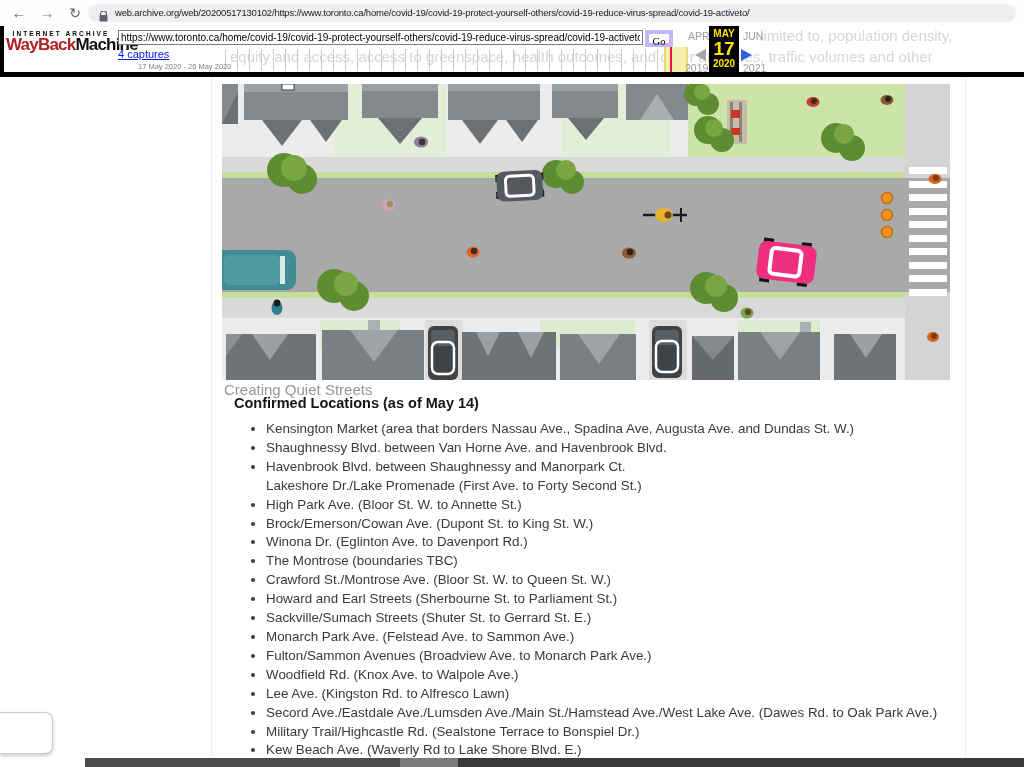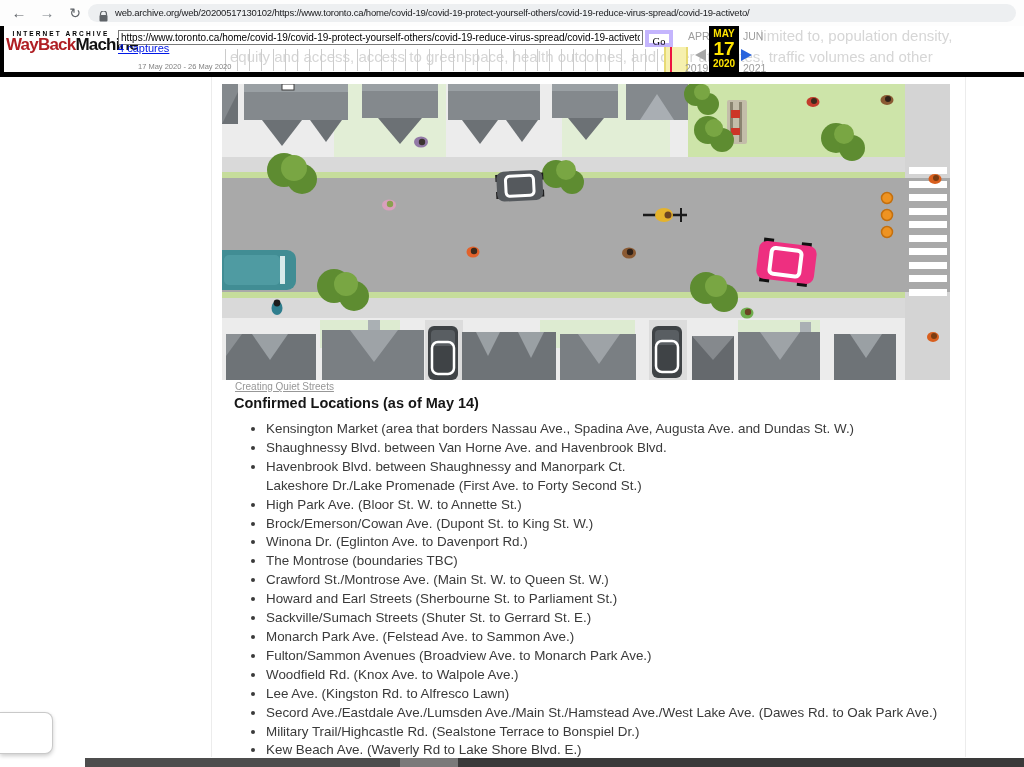--- a/index.html
+++ b/index.html
@@ -24,21 +24,21 @@
   #ghost2{left:226px;top:22px;}
   #wb-logo{position:absolute;left:2px;top:4px;width:110px;text-align:center;z-index:2;}
   #wb-logo .arch{font-size:6.5px;font-weight:bold;letter-spacing:2.1px;color:#000;}
   #wb-logo .wbm{font-size:17px;font-weight:bold;letter-spacing:-0.8px;line-height:16px;}
   #wb-logo .red{color:#b01f24;} #wb-logo .blk{color:#111;}
   #wb-url{position:absolute;left:114px;top:4px;width:519px;height:13px;border:1px solid #7a7a7a;
           font-family:"Liberation Sans",sans-serif;font-size:10px;padding:0 2px;color:#000;z-index:2;background:#fff;}
   #wb-go{position:absolute;left:641px;top:4px;width:28px;height:17px;border:4px solid #c4b5fd;
          background:#fff;font-size:10.5px;line-height:15px;text-align:center;z-index:2;
          font-family:Liberation Serif, serif;padding:0;}
-  #wb-captures{position:absolute;left:114px;top:16px;font-size:11px;color:#0018e6;
+  #wb-captures{position:absolute;left:114px;top:22px;font-size:11px;color:#0018e6;
                text-decoration:underline;z-index:2;cursor:pointer;}
   #wb-range{position:absolute;left:114px;top:36px;font-size:7.5px;color:#828282;z-index:2;margin-left:20px;}
   #wb-ticks{position:absolute;left:221px;top:23px;width:436px;height:22px;z-index:1;
             background:repeating-linear-gradient(90deg,#cbcbcb 0 1px,transparent 1px 12px);}
   #wb-yellow{position:absolute;left:660px;top:21px;width:20px;height:25px;background:#f6f0ae;
              border-left:2px solid #e7da74;border-right:2px solid #e7da74;z-index:1;}
   #wb-redline{position:absolute;left:666px;top:21px;width:2px;height:25px;background:#ec1440;z-index:2;}
   .cal-side{position:absolute;font-size:10.5px;color:#9c9c9c;z-index:2;}
   #lbl-apr{left:684px;top:4px;} #lbl-jun{left:739px;top:4px;}
   #lbl-2019{left:681px;top:36px;} #lbl-2021{left:739px;top:36px;}
@@ -50,21 +50,21 @@
               border-left:11px solid #2964dd;}
   #calbox{position:absolute;left:705px;top:0;width:30px;height:51px;background:#000;
           text-align:center;z-index:3;cursor:pointer;}
   #calbox .m{font-size:10px;font-weight:bold;color:#ffe400;margin-top:3px;line-height:10px;}
   #calbox .d{font-size:19px;font-weight:bold;color:#ffe400;line-height:19px;}
   #calbox .y{font-size:10px;font-weight:bold;color:#ffe400;line-height:11px;}
   
   .col-border{position:absolute;top:77px;width:1px;height:680px;background:#ececec;}
   #col-l{left:211px;} #col-r{left:965px;}
   #illustration{position:absolute;left:222px;top:84px;width:728px;height:296px;}
-  #caption{position:absolute;left:235px;top:381px;font-size:10px;color:#979797;text-decoration:underline;}
+  #caption{position:absolute;left:224px;top:381px;font-size:15px;color:#979797;}
   #heading{position:absolute;left:224px;top:395px;font-size:14.5px;font-weight:bold;color:#161616;margin-left:10px;}
   #locations{position:absolute;left:224px;top:420px;width:740px;margin:0;padding:0 0 0 34px;
              font-size:13.4px;line-height:18.9px;color:#3a3a3a;}
   #locations li{white-space:pre-line;margin-left:8px;}
   
   #status-bubble{position:absolute;left:0;top:712px;width:52px;height:40px;background:#fff;
                  border:1px solid #c9c9c9;border-left:none;border-radius:0 8px 8px 0;
                  box-shadow:0 2px 4px rgba(0,0,0,.2);}
   .bb{position:absolute;height:9px;top:758px;}
   #bb-black{left:0;top:757px;width:30px;height:10px;background:#0c0c0c;}
@@ -362,21 +362,21 @@
   <div id="heading">Confirmed Locations (as of May 14)</div>
   <ul id="locations">
       <li>Kensington Market (area that borders Nassau Ave., Spadina Ave, Augusta Ave. and Dundas St. W.)</li>
       <li>Shaughnessy Blvd. between Van Horne Ave. and Havenbrook Blvd.</li>
       <li>Havenbrook Blvd. between Shaughnessy and Manorpark Ct.
 Lakeshore Dr./Lake Promenade (First Ave. to Forty Second St.)</li>
       <li>High Park  Ave. (Bloor St. W. to Annette St.)</li>
       <li>Brock/Emerson/Cowan Ave. (Dupont St. to King St. W.)</li>
       <li>Winona Dr. (Eglinton Ave. to Davenport Rd.)</li>
       <li>The Montrose (boundaries TBC)</li>
-      <li>Crawford St./Montrose Ave. (Main St. W. to Queen St. W.)</li>
+      <li>Crawford St./Montrose Ave. (Bloor St. W. to Queen St. W.)</li>
       <li>Howard and Earl Streets (Sherbourne St. to Parliament St.)</li>
       <li>Sackville/Sumach Streets (Shuter St. to Gerrard St. E.)</li>
       <li>Monarch Park Ave. (Felstead Ave. to Sammon Ave.)</li>
       <li>Fulton/Sammon Avenues (Broadview Ave. to Monarch Park Ave.)</li>
       <li>Woodfield Rd. (Knox Ave. to Walpole Ave.)</li>
       <li>Lee Ave. (Kingston Rd. to Alfresco Lawn)</li>
       <li>Secord Ave./Eastdale Ave./Lumsden Ave./Main St./Hamstead Ave./West Lake Ave. (Dawes Rd. to Oak Park Ave.)</li>
       <li>Military Trail/Highcastle Rd. (Sealstone Terrace to Bonspiel Dr.)</li>
       <li>Kew Beach Ave. (Waverly Rd to Lake Shore Blvd. E.)</li>
     </ul>

